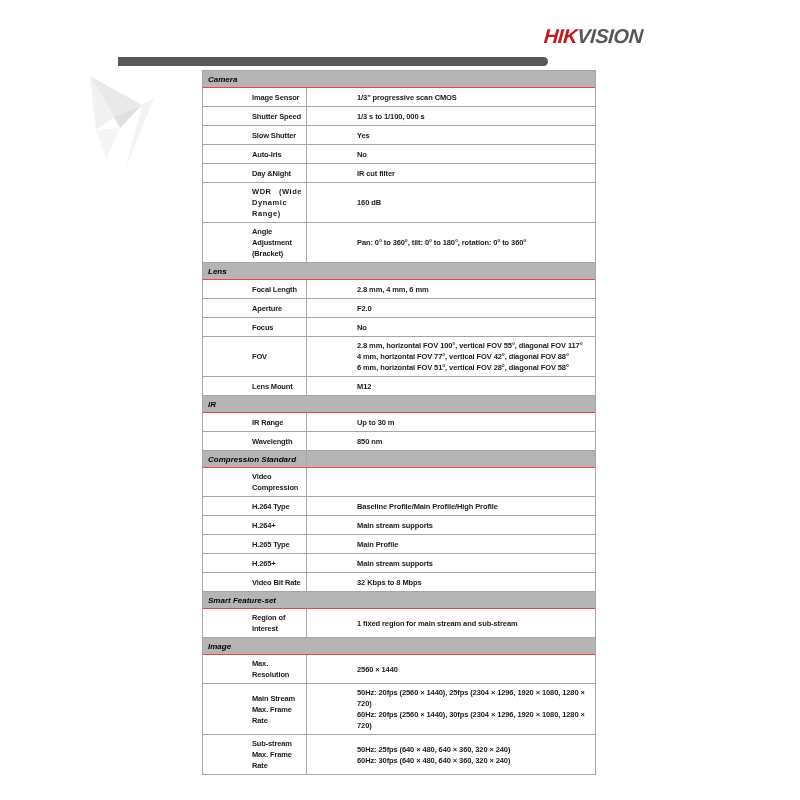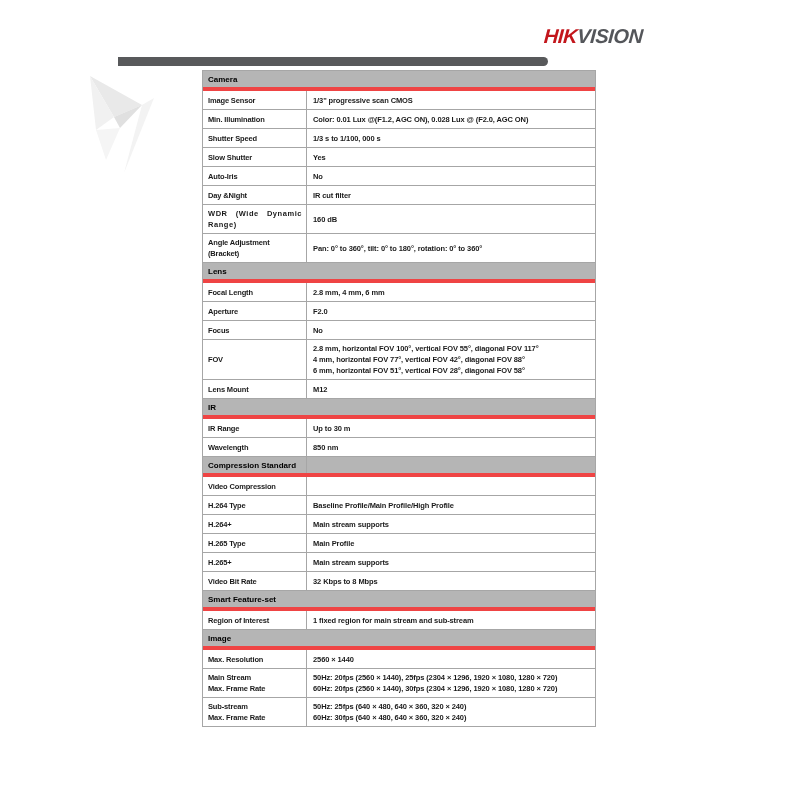--- a/index.html
+++ b/index.html
@@ -45,25 +45,26 @@
     width:394px;
     border:1px solid #a6a6a6;
     border-bottom:none;
     box-sizing:border-box;
     font-size:7.5px;
     font-weight:700;
     line-height:11px;
   }
   .sec-header{
     background:#b5b5b5;
-    border-bottom:4px solid #ef4444;
+    border-bottom:1px solid #ef4444;
     min-height:16px;
     display:grid;
     grid-template-columns:1fr;
     align-items:center;
+    font-style:italic;
     font-size:8px;
     color:#000;
   }
   .sec-header.divided{grid-template-columns:104px 1fr;}
   .sec-header .h-cell{padding:2px 4px 2px 5px;}
   .sec-header.divided .h-cell:first-child{border-right:1px solid #a6a6a6;align-self:stretch;display:flex;align-items:center;}
   .row{
     display:grid;
     grid-template-columns:104px 1fr;
     border-bottom:1px solid #a6a6a6;
@@ -71,21 +72,21 @@
     background:#fff;
   }
   .cell{
     display:flex;
     align-items:center;
     padding:3px 4px 3px 5px;
     box-sizing:border-box;
   }
   .cell.label{border-right:1px solid #a6a6a6;letter-spacing:-0.15px;}
   .cell.value{padding-left:6px;letter-spacing:-0.1px;}
-  .cell span{white-space:pre-line;width:100%;}
+  .cell span{white-space:pre-line;width:100%;margin-left:44px;}
   .cell.label span.justify{
     text-align:justify;
     letter-spacing:0.55px;
     word-spacing:2px;
     white-space:normal;
   }
 </style>
 </head>
 <body>
 
@@ -110,28 +111,20 @@
     <div class="row">
       <div class="cell label">
         <span>Image Sensor</span>
       </div>
       <div class="cell value">
         <span>1/3" progressive scan CMOS</span>
       </div>
     </div>
     <div class="row">
       <div class="cell label">
-        <span>Min. Illumination</span>
-      </div>
-      <div class="cell value">
-        <span>Color: 0.01 Lux @(F1.2, AGC ON), 0.028 Lux @ (F2.0, AGC ON)</span>
-      </div>
-    </div>
-    <div class="row">
-      <div class="cell label">
         <span>Shutter Speed</span>
       </div>
       <div class="cell value">
         <span>1/3 s to 1/100, 000 s</span>
       </div>
     </div>
     <div class="row">
       <div class="cell label">
         <span>Slow Shutter</span>
       </div>

